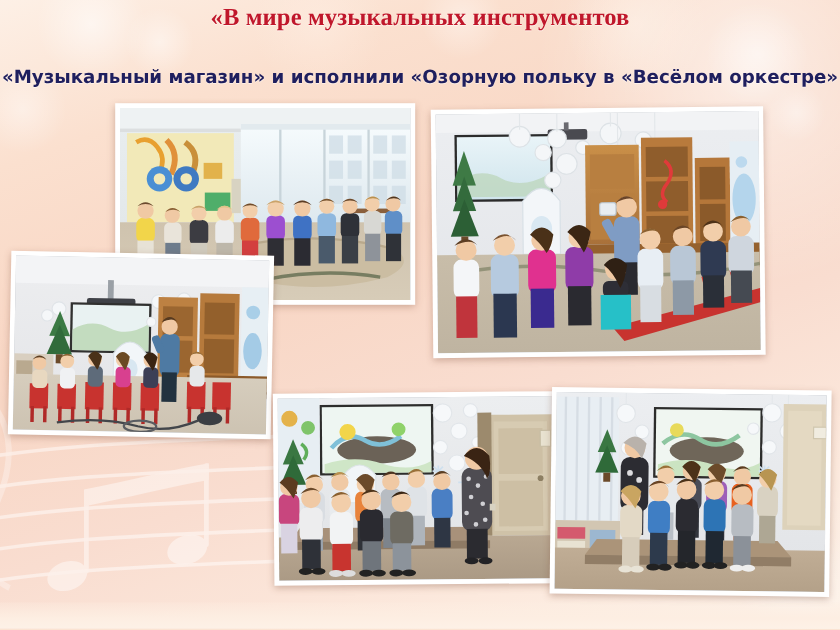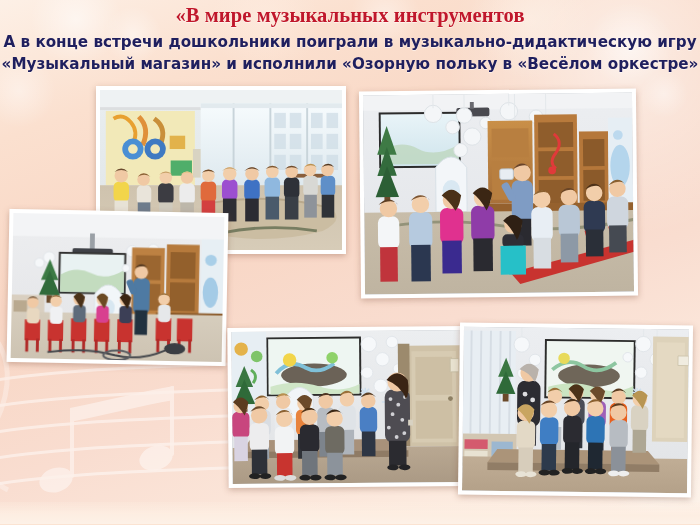--- a/index.html
+++ b/index.html
@@ -136,21 +136,20 @@
       <rect x="483" y="24" width="4" height="66" rx="2"></rect>
     </g>
     <g fill="none" stroke="#ffffff" stroke-width="5" opacity=".55">
       <path d="M30 2 C 52 26, 52 58, 36 92 C 22 122, 26 150, 48 160"></path>
     </g>
   </svg>
 
   <div id="bottom-band"></div>
 
   <div id="title">«В мире музыкальных инструментов</div>
-  <div class="subtitle-line" id="subtitle-1">А в конце встречи дошкольники поиграли в музыкально-дидактическую игру</div>
   <div class="subtitle-line" id="subtitle-2">«Музыкальный магазин» и исполнили «Озорную польку в «Весёлом оркестре»</div>
 
   <div class="photo" id="photo-ensemble-left">
     <div class="inner">
       <svg viewBox="0 0 250 168" preserveAspectRatio="none" xmlns="http://www.w3.org/2000/svg" aria-hidden="true">
         <defs>
           <linearGradient id="p1wall" x1="0" y1="0" x2="0" y2="1">
             <stop offset="0" stop-color="#e9eef0"></stop>
               <stop offset="1" stop-color="#dfe4e6"></stop>
           </linearGradient>

